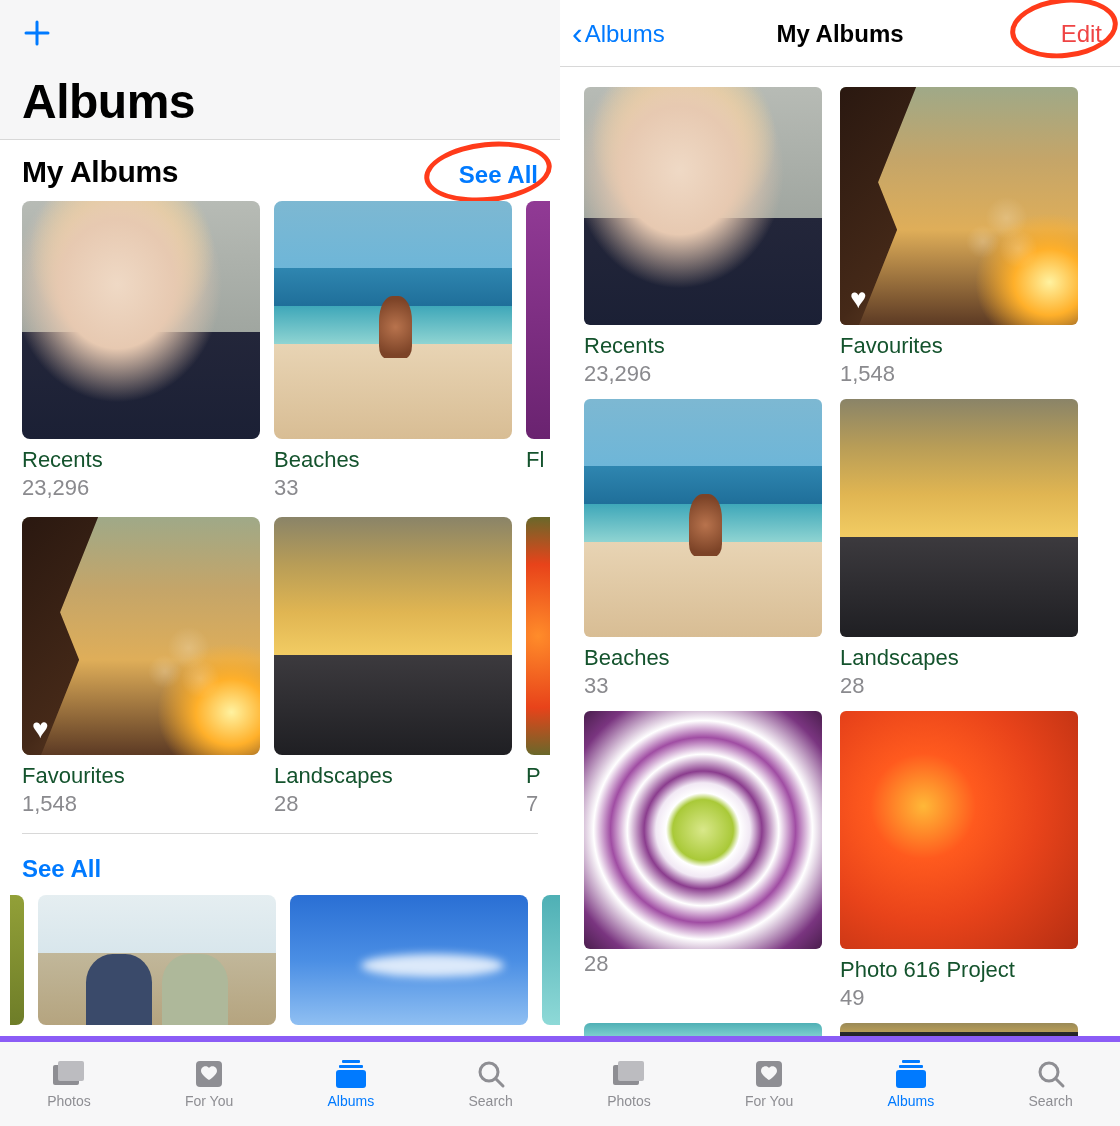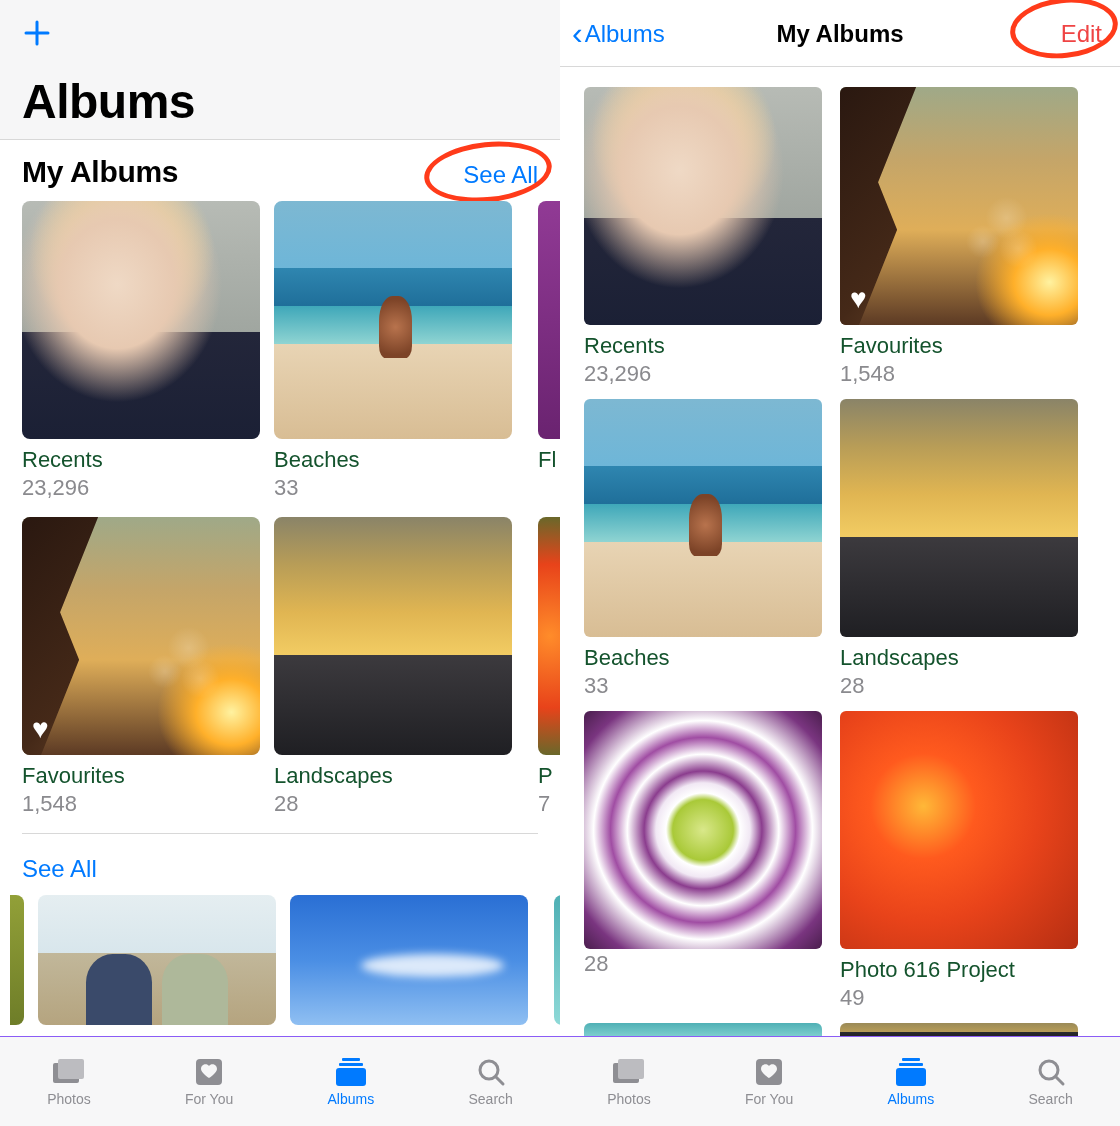--- a/index.html
+++ b/index.html
@@ -47,40 +47,40 @@
     position: relative;
   }
   .section-title {
     font-size: 30px;
     font-weight: 700;
     letter-spacing: -0.3px;
   }
   .see-all {
     color: #007aff;
     font-size: 24px;
-    font-weight: 400;
+    font-weight: 700;
     margin-top: 7px;
   }
   .circle-annot {
     position: absolute;
     border: 5px solid #ff3b1a;
     border-radius: 50%;
     pointer-events: none;
     transform: rotate(-6deg);
   }
   .circle-seeall { width: 128px; height: 60px; right: 8px; top: 2px; }
   .circle-edit { width: 108px; height: 60px; right: 2px; top: -2px; }
   .hscroll {
     display: flex;
     gap: 14px;
     padding: 6px 0 0 22px;
     overflow: hidden;
   }
   .tile { width: 238px; flex: 0 0 238px; }
-  .tile.partial { width: 24px; flex: 0 0 24px; margin-left: 12px; }
+  .tile.partial { width: 24px; flex: 0 0 24px; }
   .thumb {
     width: 100%;
     height: 238px;
     border-radius: 8px;
     position: relative;
     overflow: hidden;
   }
   .tile.partial .thumb { border-radius: 8px 0 0 8px; }
   .tname { font-size: 22px; margin-top: 8px; color: #14532d; }
   .tcount { font-size: 22px; color: #8a8a8e; margin-top: 2px; }
@@ -131,21 +131,21 @@
   }
   .gtile .thumb { height: 238px; border-radius: 6px; }
   .gtile .tname { font-size: 22px; margin-top: 8px; }
   .gtile .tcount { font-size: 22px; color: #8a8a8e; }
   .gtile.cutoff .thumb { height: 18px; border-radius: 6px 6px 0 0; }
   
   .tabbar {
     margin-top: auto;
     height: 90px;
     background: rgba(246,246,247,0.92);
-    border-top: 1px solid #8b5cf6;
+    border-top: 6px solid #8b5cf6;
     display: flex;
     justify-content: space-around;
     align-items: center;
   }
   .tab { display: flex; flex-direction: column; align-items: center; gap: 4px; color: #8e8e93; }
   .tab.active { color: #007aff; }
   .tab .ticon { width: 36px; height: 30px; display:flex; align-items:center; justify-content:center; }
   .tab .tlabel { font-size: 14px; }
   
   .img-portrait { background:

